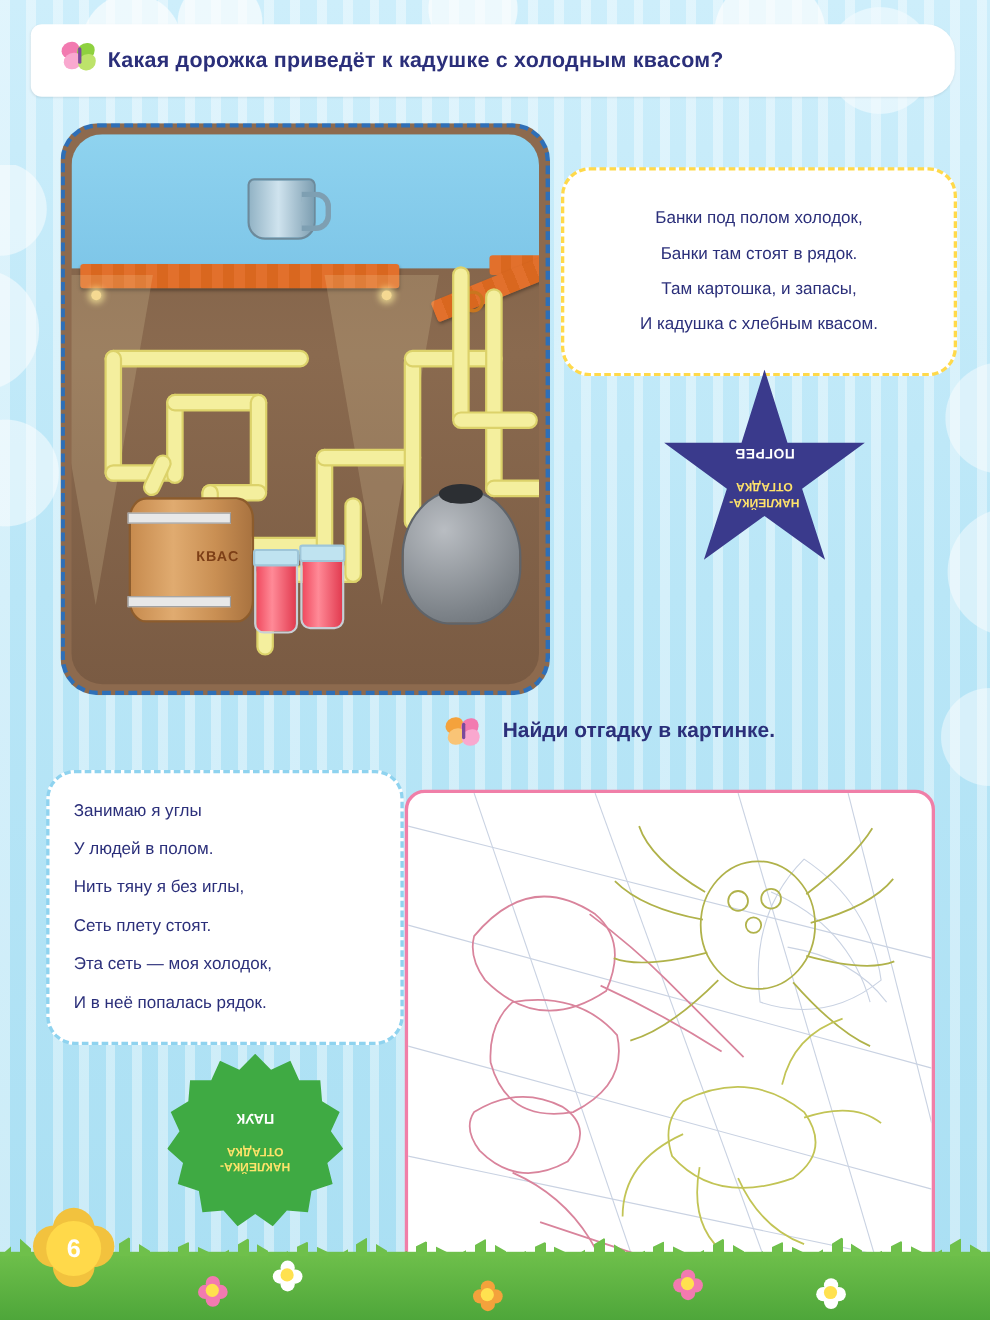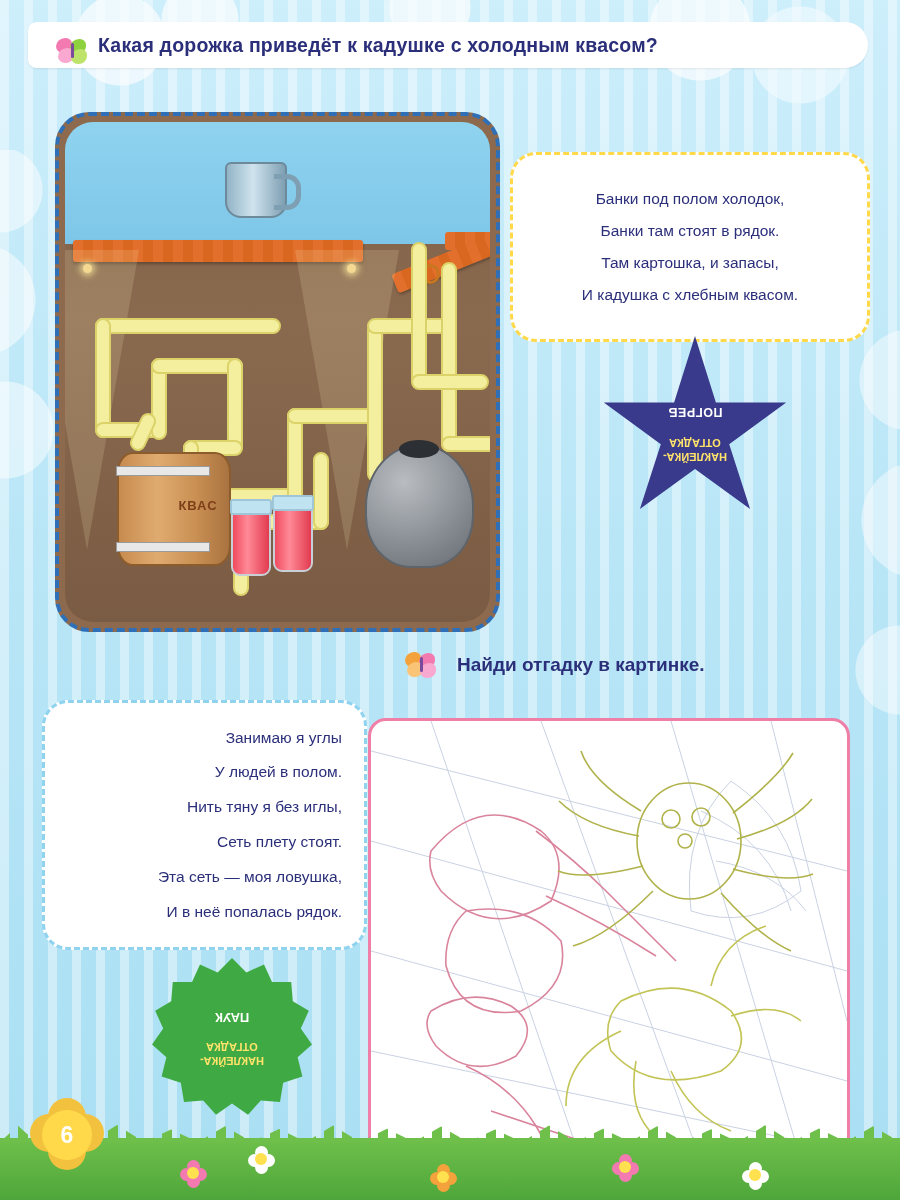--- a/index.html
+++ b/index.html
@@ -38,21 +38,21 @@
   .cloud-right{
     position:absolute;right:-40px;top:320px;width:140px;height:420px;
     background:
       radial-gradient(circle at 110px 60px,#ffffff 0 50px,rgba(255,255,255,0) 51px),
       radial-gradient(circle at 120px 200px,#ffffff 0 58px,rgba(255,255,255,0) 59px),
       radial-gradient(circle at 100px 350px,#ffffff 0 44px,rgba(255,255,255,0) 45px);
     opacity:.45;
   }
   
   .header{
-    position:absolute;left:28px;top:22px;width:840px;height:46px;
+    position:absolute;left:28px;top:22px;width:840px;height:66px;
     background:#ffffff;border-radius:10px 26px 26px 10px;
     box-shadow:0 1px 2px rgba(0,0,0,.08);
     display:flex;align-items:center;
   }
   .header .title{
     margin-left:70px;color:#2b2f7a;font-size:19.5px;font-weight:bold;
     letter-spacing:.2px;white-space:nowrap;
   }
   .butterfly{position:absolute;width:34px;height:26px;}
   .bf-wingL,.bf-wingR{position:absolute;width:16px;height:15px;border-radius:60% 40% 55% 45%;}
@@ -140,21 +140,21 @@
   .subhead{
     position:absolute;left:395px;top:645px;width:420px;height:40px;display:flex;align-items:center;
   }
   .subhead .t{color:#2b2f7a;font-size:19px;font-weight:bold;margin-left:62px;white-space:nowrap;}
   
   .riddle2{
     position:absolute;left:42px;top:700px;width:325px;height:250px;
     background:#ffffff;border:3px dashed #8fd3ef;border-radius:26px;
     display:flex;flex-direction:column;justify-content:center;padding:10px 22px;box-sizing:border-box;
   }
-  .riddle2 p{margin:5px 0;color:#2b2f7a;font-size:15.5px;line-height:1.6;text-align:right;}
+  .riddle2 p{margin:5px 0;color:#2b2f7a;font-size:15.5px;line-height:1.6;text-align:left;}
   
   .picpanel{
     position:absolute;left:368px;top:718px;width:476px;height:440px;
     background:#ffffff;border:3px solid #f07fa8;border-radius:18px;overflow:hidden;
   }
   
   .greenstick{
     position:absolute;left:152px;top:958px;width:160px;height:160px;background:#3faa43;
     clip-path:polygon(50% 0,59% 9%,70% 4%,75% 15%,87% 15%,88% 27%,98% 33%,93% 44%,100% 54%,91% 62%,94% 74%,82% 78%,80% 90%,68% 89%,60% 98%,50% 91%,40% 98%,32% 89%,20% 90%,18% 78%,6% 74%,9% 62%,0 54%,7% 44%,2% 33%,12% 27%,13% 15%,25% 15%,30% 4%,41% 9%);
     display:flex;flex-direction:column;align-items:center;justify-content:center;
@@ -285,21 +285,21 @@
     <div class="body"></div>
   </div>
   <div class="t">Найди отгадку в картинке.</div>
 </div>
 
 <div class="riddle2">
   <p>Занимаю я углы</p>
   <p>У людей в полом.</p>
   <p>Нить тяну я без иглы,</p>
   <p>Сеть плету стоят.</p>
-  <p>Эта сеть — моя ловушка,</p>
+  <p>Эта сеть — моя холодок,</p>
   <p>И в неё попалась рядок.</p>
 </div>
 
 <div class="picpanel">
   <svg width="476" height="440" viewBox="0 0 476 440">
     <g stroke="#c9d2e2" stroke-width="1" fill="none">
       <line x1="0" y1="30" x2="476" y2="150"></line>
       <line x1="0" y1="120" x2="476" y2="250"></line>
       <line x1="0" y1="230" x2="476" y2="360"></line>
       <line x1="0" y1="330" x2="476" y2="430"></line>

